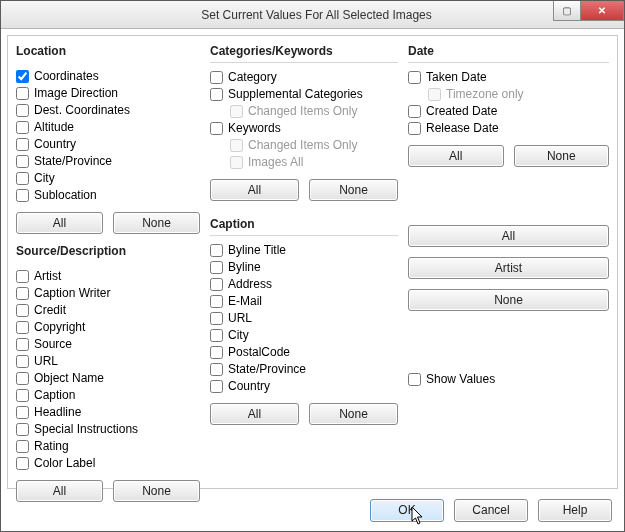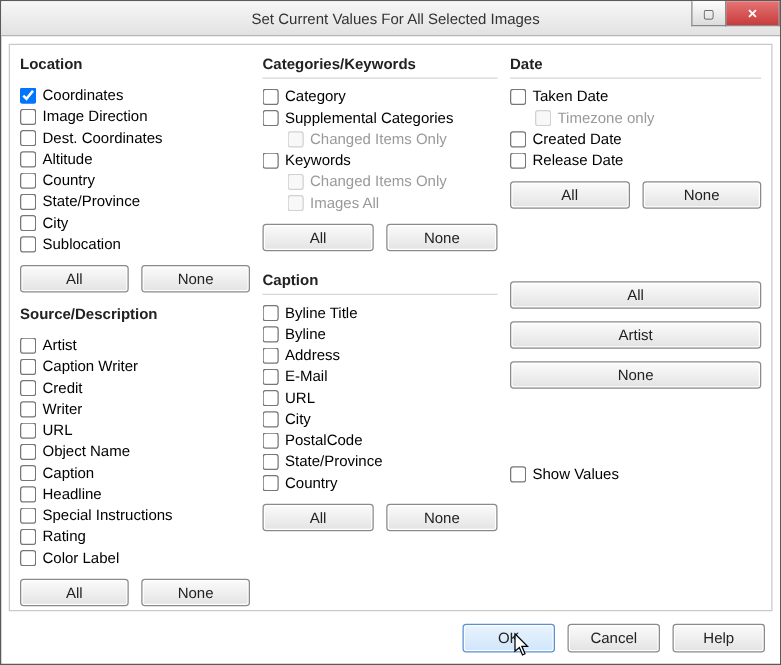--- a/index.html
+++ b/index.html
@@ -183,21 +183,25 @@
           <div class="cb-row">
             <input type="checkbox" style="">
             <span class="lbl">Caption Writer</span>
           </div>
           <div class="cb-row">
             <input type="checkbox" style="">
             <span class="lbl">Credit</span>
           </div>
           <div class="cb-row">
             <input type="checkbox" style="">
-            <span class="lbl">Writer</span>
+            <span class="lbl">Copyright</span>
+          </div>
+          <div class="cb-row">
+            <input type="checkbox" style="">
+            <span class="lbl">Source</span>
           </div>
           <div class="cb-row">
             <input type="checkbox" style="">
             <span class="lbl">URL</span>
           </div>
         </div>
       <div style="height:12px"></div>
       <div id="src-items2">
           <div class="cb-row">
             <input type="checkbox" style="">

